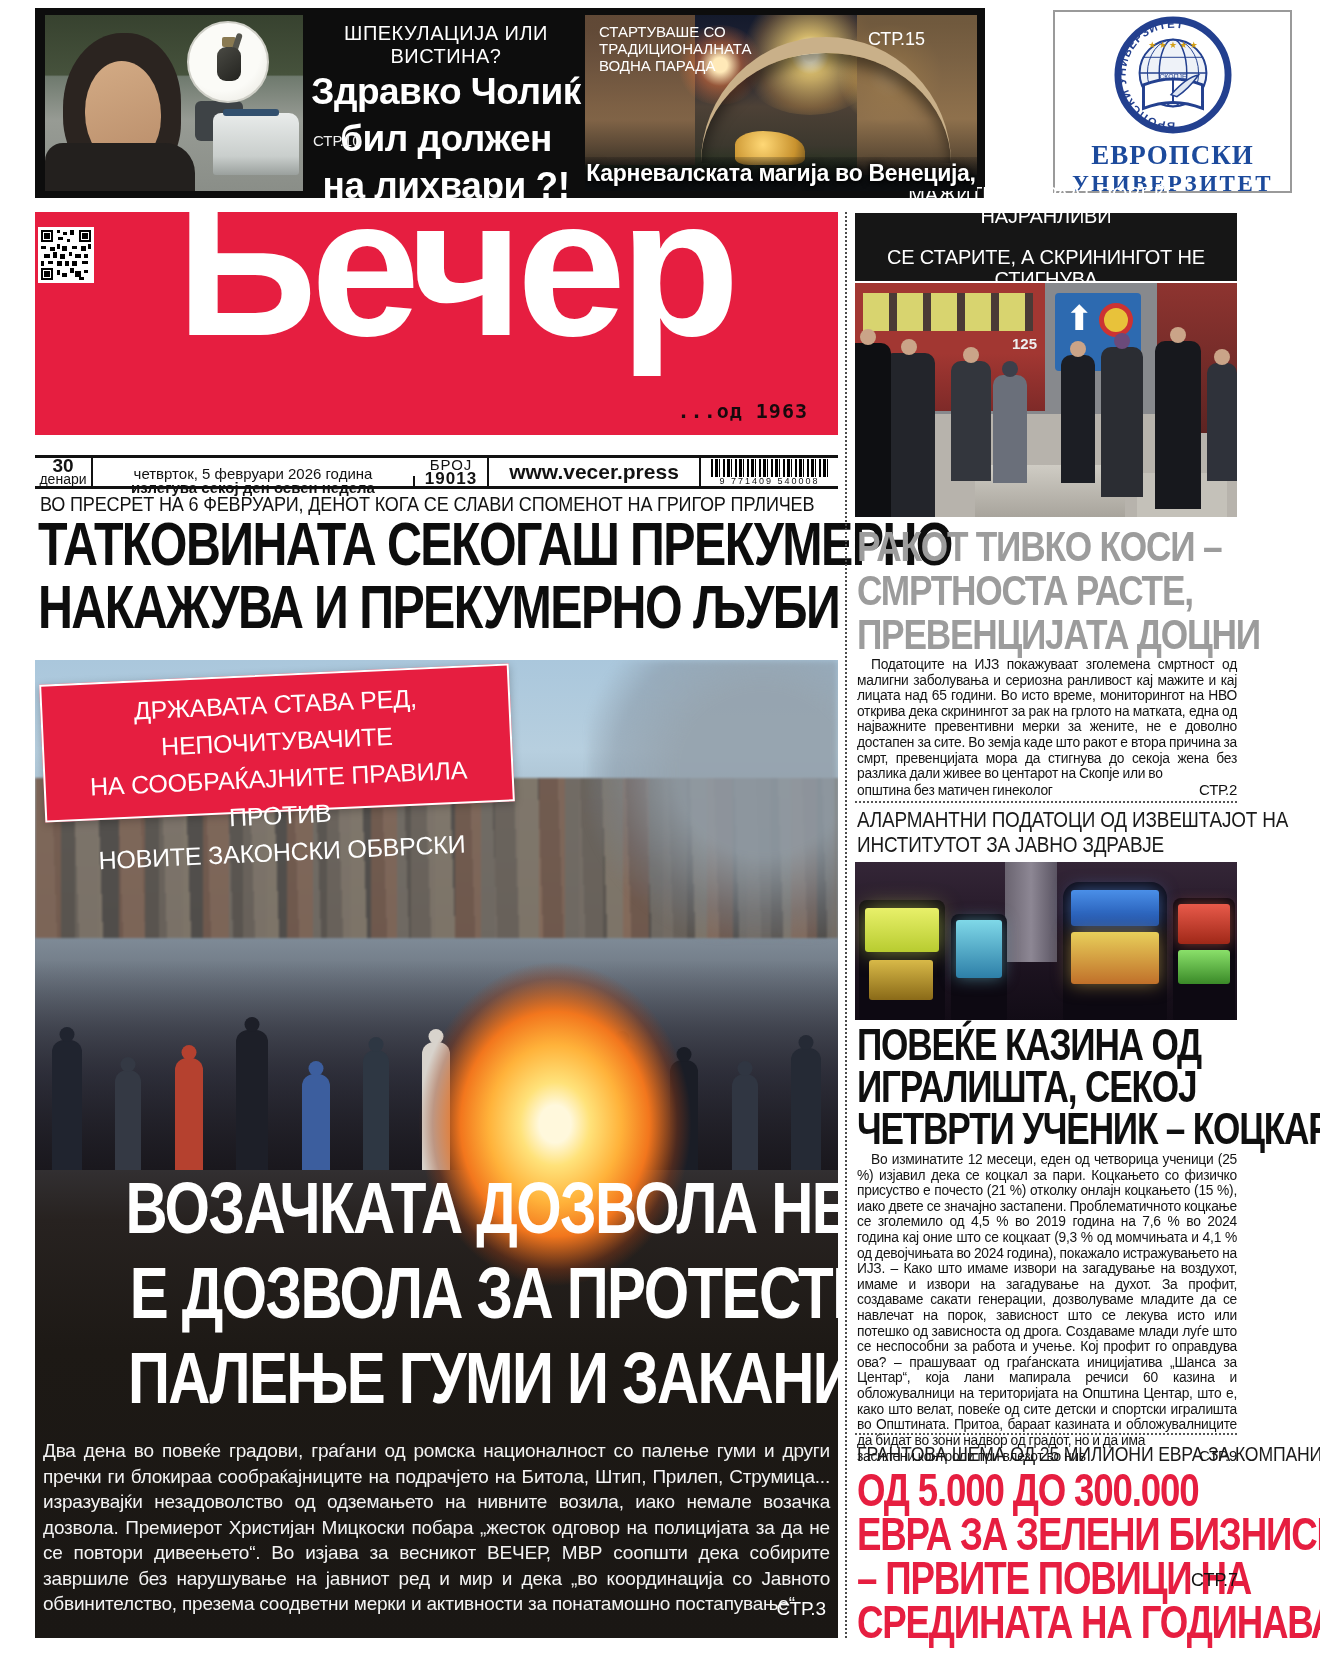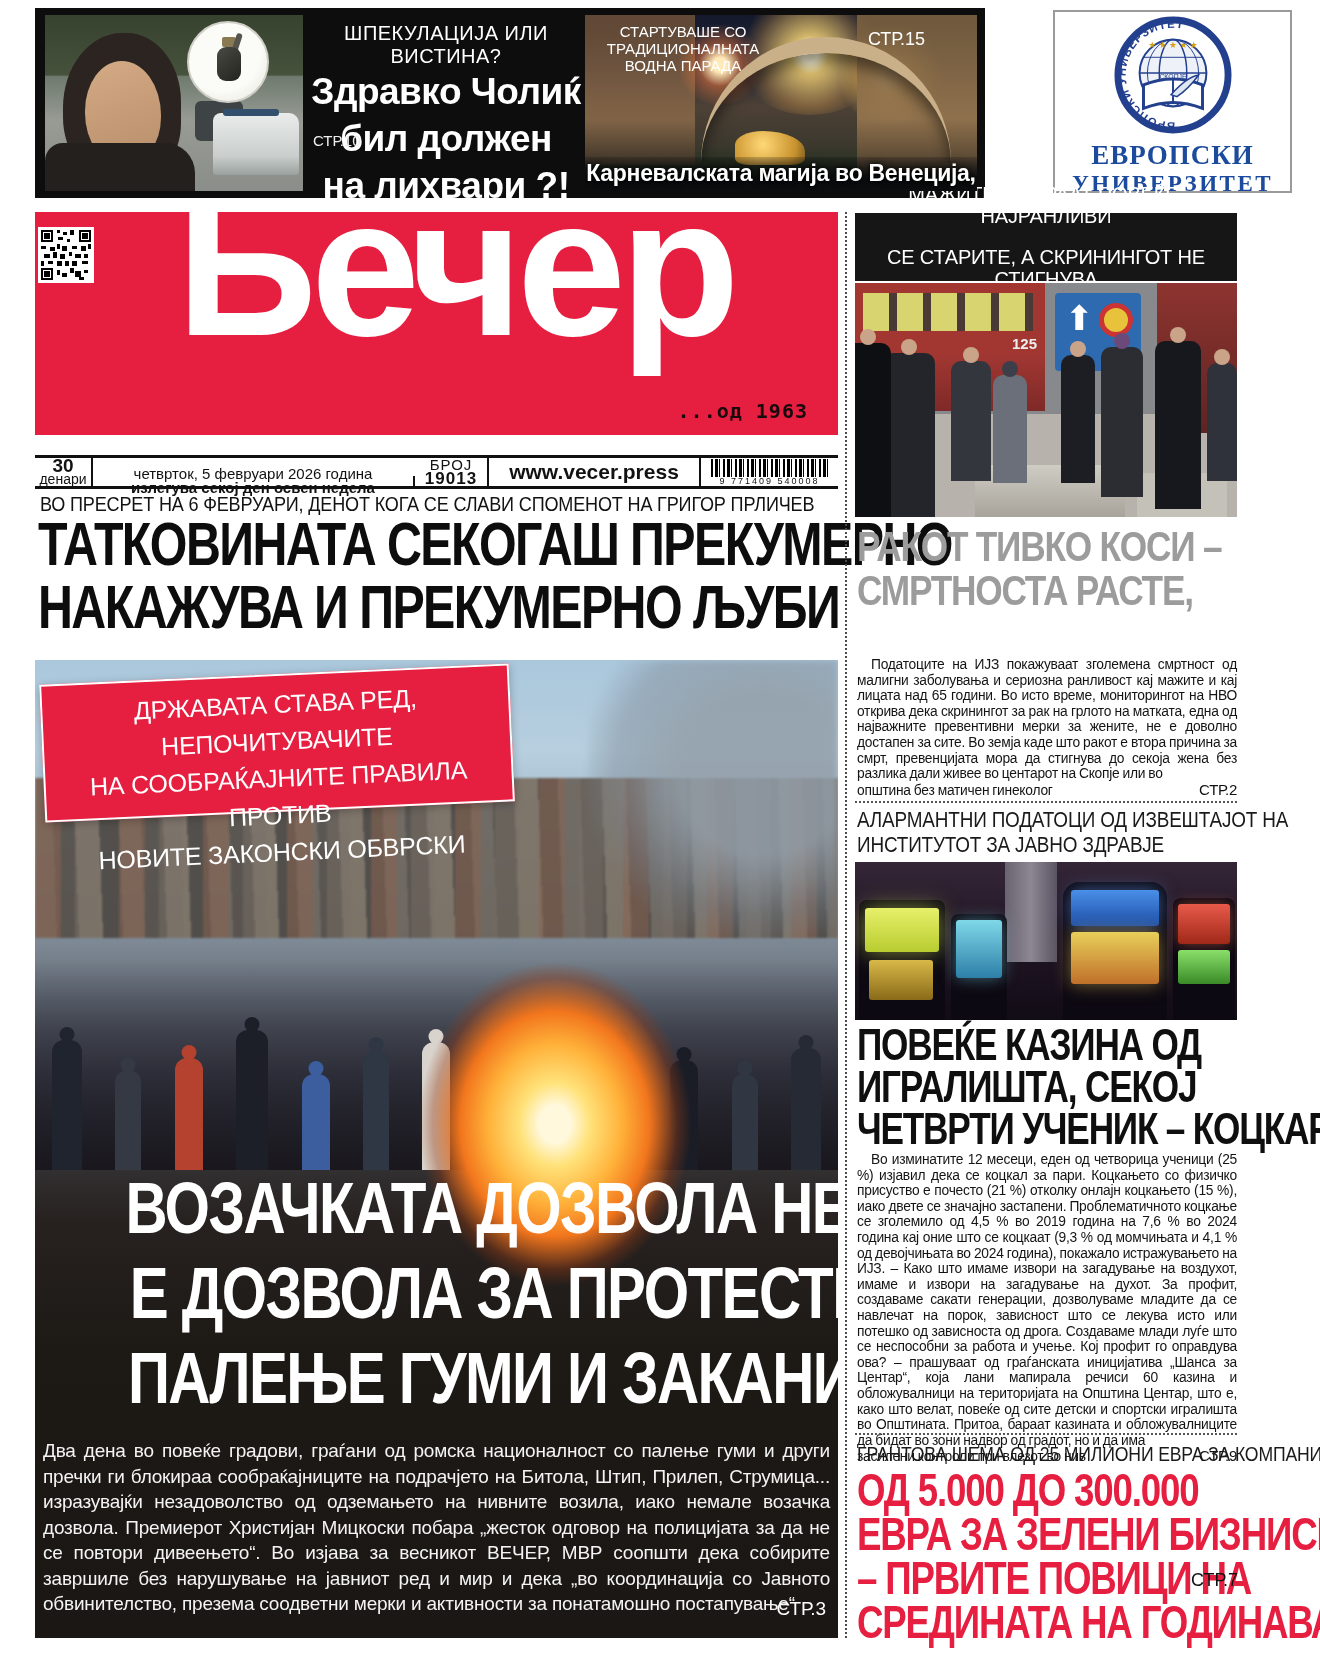--- a/index.html
+++ b/index.html
@@ -40,21 +40,21 @@
     background:linear-gradient(180deg,#6e5138 10%,#8a6a4a 70%,#403428 100%);opacity:.85;}
   .venice:after{content:"";position:absolute;right:0;top:0;width:120px;height:160px;
     background:linear-gradient(180deg,#7a603f 5%,#96764f 65%,#4a3b2c 100%);opacity:.9;}
   .fw1,.fw2,.fw3{position:absolute;border-radius:50%;}
   .fw1{left:150px;top:-20px;width:150px;height:120px;background:radial-gradient(circle,#fff8d8 0 8%,rgba(255,220,120,.8) 20%,rgba(255,180,80,.25) 55%,transparent 70%);}
   .fw2{left:250px;top:10px;width:110px;height:100px;background:radial-gradient(circle,#ffefc0 0 10%,rgba(255,200,90,.6) 30%,transparent 70%);}
   .fw3{left:90px;top:10px;width:90px;height:80px;background:radial-gradient(circle,#ffe9b8 0 12%,rgba(240,120,60,.5) 35%,transparent 70%);}
   .bridge{position:absolute;right:26px;bottom:28px;width:250px;height:110px;border-radius:50% 50% 0 0/100% 100% 0 0;border-top:16px solid #cdb astronomical;border-top:16px solid #c9b089;box-shadow:inset 0 10px 14px rgba(0,0,0,.45);z-index:1;}
   .venice-crowd{position:absolute;left:0;bottom:0;width:100%;height:34px;background:linear-gradient(180deg,rgba(10,10,14,.2),#0c0e10 70%);z-index:2;}
   .gondola{position:absolute;left:150px;bottom:26px;width:70px;height:34px;border-radius:40% 60% 20% 20%;background:radial-gradient(circle at 40% 40%,#ffd876,#c8922e 70%,#7a5a20);z-index:2;}
-  .venice-kicker{position:absolute;left:14px;top:8px;width:168px;text-align:center;color:#fff;font-size:15px;line-height:17px;z-index:3;}
+  .venice-kicker{position:absolute;left:14px;top:8px;width:168px;text-align:left;color:#fff;font-size:15px;line-height:17px;z-index:3;}
   .venice-pref{position:absolute;right:52px;top:14px;color:#fff;font-size:18px;z-index:3;}
   .venice-cap{position:absolute;left:0;bottom:5px;width:100%;text-align:center;color:#fff;font-weight:700;font-size:23px;line-height:26px;letter-spacing:-0.3px;text-shadow:0 1px 4px #000,0 0 8px rgba(0,0,0,.8);z-index:4;}
 
   
   .uni-box{left:1053px;top:10px;width:239px;height:183px;background:#fff;border:2px solid #9a9a9a;box-sizing:border-box;text-align:center;}
   .uni-name1{font-family:"Liberation Serif",serif;font-weight:700;color:var(--uni-blue);font-size:27px;letter-spacing:1px;margin-top:2px;}
   .uni-name2{font-family:"Liberation Serif",serif;font-weight:700;color:var(--uni-blue);font-size:23px;letter-spacing:2.5px;}
 
   
   .masthead{left:35px;top:212px;width:803px;height:223px;background:var(--red);}
@@ -332,20 +332,21 @@
     <span class="sfig" style="--c:#6a6f7a;left:138px;top:92px;width:34px;height:108px;--f:#3c3f4a"></span>
     <span class="sfig" style="--c:#1c1e24;left:206px;top:72px;width:34px;height:128px"></span>
     <span class="sfig" style="--c:#2b2d33;left:246px;top:64px;width:42px;height:150px;--f:#6b4a7a"></span>
     <span class="sfig" style="--c:#17181d;left:300px;top:58px;width:46px;height:168px"></span>
     <span class="sfig" style="--c:#2f323a;left:352px;top:80px;width:30px;height:118px"></span>
   </div>
 
   <div class="abs rc-headgray">
     <div><span class="l cl" style="transform:scaleX(.82)">РАКОТ ТИВКО КОСИ –</span></div>
     <div><span class="l cl" style="transform:scaleX(.82)">СМРТНОСТА РАСТЕ,</span></div>
+    <div><span class="l cl" style="transform:scaleX(.82)">ПРЕВЕНЦИЈАТА ДОЦНИ</span></div>
   </div>
 
   <div class="abs rc-body body1">
     <p style="margin:0;text-indent:14px;">Податоците на ИЈЗ покажуваат зголемена смртност од малигни заболувања и сериозна ранливост кај мажите и кај лицата над 65 години. Во исто време, мониторингот на НВО открива дека скринингот за рак на грлото на матката, една од најважните превентивни мерки за жените, не е доволно достапен за сите. Во земја каде што ракот е втора причина за смрт, превенцијата мора да стигнува до секоја жена без разлика дали живее во центарот на Скопје или во</p>
     <div class="lastline">
       <span>општина без матичен гинеколог</span>
       <span class="pageref">СТР.2</span>
     </div>
   </div>
 

